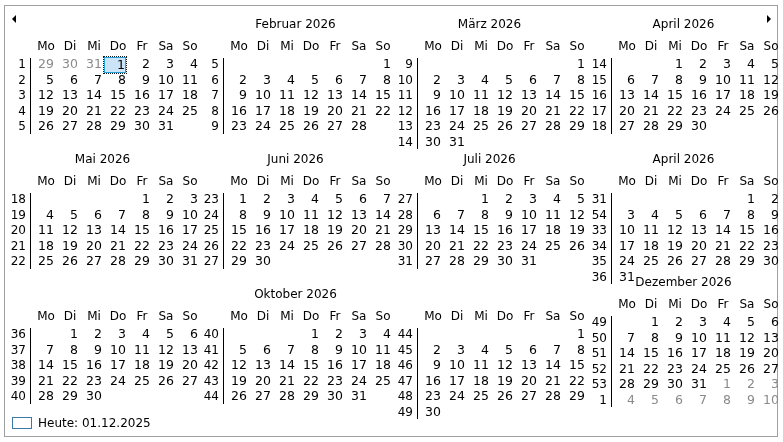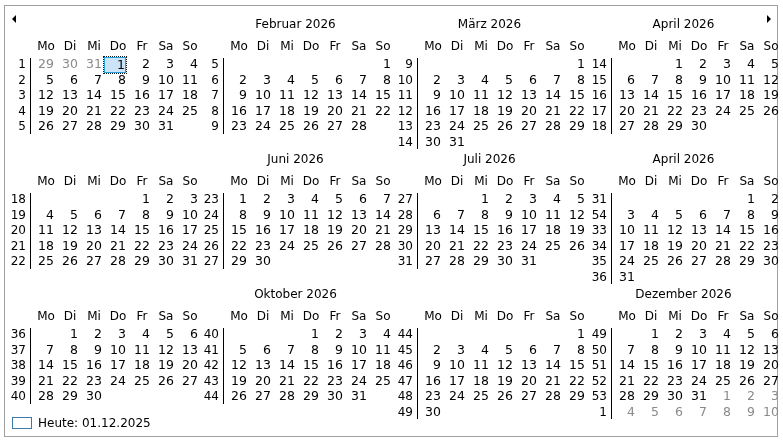--- a/index.html
+++ b/index.html
@@ -216,20 +216,21 @@
       <div class="d" style="left: 98px; top: 97.5px;">23</div>
       <div class="d" style="left: 122px; top: 97.5px;">24</div>
       <div class="d" style="left: 146px; top: 97.5px;">25</div>
       <div class="d" style="left: 170px; top: 97.5px;">26</div>
       <div class="d" style="left: 26px; top: 113px;">27</div>
       <div class="d" style="left: 50px; top: 113px;">28</div>
       <div class="d" style="left: 74px; top: 113px;">29</div>
       <div class="d" style="left: 98px; top: 113px;">30</div>
     </div>
     <div class="month" style="left: 6px; top: 141px;">
+      <div class="title">Mai 2026</div>
       <div class="hdr" style="left: 28px;">Mo</div>
       <div class="hdr" style="left: 52px;">Di</div>
       <div class="hdr" style="left: 76px;">Mi</div>
       <div class="hdr" style="left: 100px;">Do</div>
       <div class="hdr" style="left: 124px;">Fr</div>
       <div class="hdr" style="left: 148px;">Sa</div>
       <div class="hdr" style="left: 172px;">So</div>
       <div class="vline" style="height: 75.5px;"></div>
       <div class="wk" style="left: 2px; top: 51px;">18</div>
       <div class="wk" style="left: 2px; top: 66.5px;">19</div>
@@ -540,21 +541,21 @@
       <div class="d" style="left: 170px; top: 97.5px;">22</div>
       <div class="d" style="left: 26px; top: 113px;">23</div>
       <div class="d" style="left: 50px; top: 113px;">24</div>
       <div class="d" style="left: 74px; top: 113px;">25</div>
       <div class="d" style="left: 98px; top: 113px;">26</div>
       <div class="d" style="left: 122px; top: 113px;">27</div>
       <div class="d" style="left: 146px; top: 113px;">28</div>
       <div class="d" style="left: 170px; top: 113px;">29</div>
       <div class="d" style="left: 26px; top: 128.5px;">30</div>
     </div>
-    <div class="month" style="left: 587px; top: 276px;">
+    <div class="month" style="left: 587px; top: 264px;">
       <div class="title">Dezember 2026</div>
       <div class="hdr" style="left: 28px;">Mo</div>
       <div class="hdr" style="left: 52px;">Di</div>
       <div class="hdr" style="left: 76px;">Mi</div>
       <div class="hdr" style="left: 100px;">Do</div>
       <div class="hdr" style="left: 124px;">Fr</div>
       <div class="hdr" style="left: 148px;">Sa</div>
       <div class="hdr" style="left: 172px;">So</div>
       <div class="vline" style="height: 91px;"></div>
       <div class="wk" style="left: 2px; top: 51px;">49</div>

